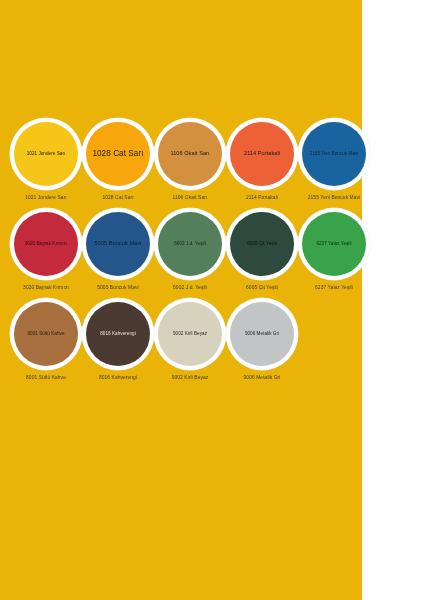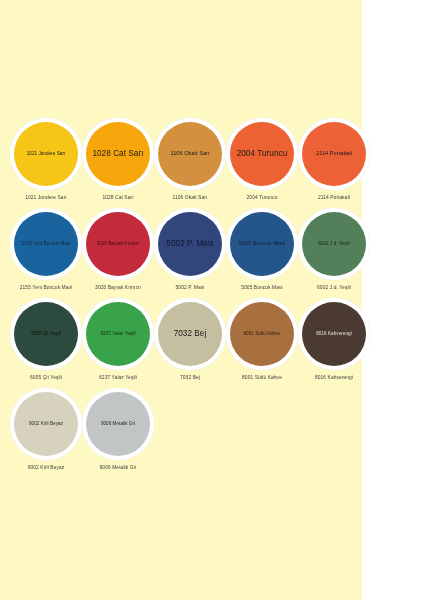--- a/index.html
+++ b/index.html
@@ -13,21 +13,21 @@
     overflow: hidden;
     font-family: "Liberation Sans", sans-serif;
     -webkit-font-smoothing: antialiased;
   }
 
   .palette-sheet {
     width: 362px;
     height: 600px;
     box-sizing: border-box;
     padding: 118px 10px 0 10px;
-    background: #fef9c3;
+    background: #eab308;
   }
 
   .swatch-grid {
     display: grid;
     grid-template-columns: repeat(5, 1fr);
     column-gap: 0px;
     row-gap: 0px;
   }
 
   .swatch-cell {
@@ -113,28 +113,20 @@
       <div class="swatch-cell">
         <div class="swatch-disc-wrap">
           <div class="swatch-disc lbl-md" style="background: rgb(211, 145, 63);">
             <span class="swatch-disc-label" style="color: rgb(26, 26, 26);">1106 Okait Sarı</span>
           </div>
         </div>
         <div class="swatch-caption">1106 Okait Sarı</div>
       </div>
       <div class="swatch-cell">
         <div class="swatch-disc-wrap">
-          <div class="swatch-disc lbl-lg" style="background: rgb(236, 98, 50);">
-            <span class="swatch-disc-label" style="color: rgb(26, 26, 26);">2004 Turuncu</span>
-          </div>
-        </div>
-        <div class="swatch-caption">2004 Turuncu</div>
-      </div>
-      <div class="swatch-cell">
-        <div class="swatch-disc-wrap">
           <div class="swatch-disc lbl-md" style="background: rgb(236, 98, 54);">
             <span class="swatch-disc-label" style="color: rgb(26, 26, 26);">2114 Portakali</span>
           </div>
         </div>
         <div class="swatch-caption">2114 Portakali</div>
       </div>
       <div class="swatch-cell">
         <div class="swatch-disc-wrap">
           <div class="swatch-disc " style="background: rgb(25, 99, 158);">
             <span class="swatch-disc-label" style="color: rgb(16, 38, 59);">2155 Yeni Boncuk Mavi</span>
@@ -145,28 +137,20 @@
       <div class="swatch-cell">
         <div class="swatch-disc-wrap">
           <div class="swatch-disc " style="background: rgb(195, 43, 60);">
             <span class="swatch-disc-label" style="color: rgb(58, 10, 16);">3020 Bayrak Kırmızı</span>
           </div>
         </div>
         <div class="swatch-caption">3020 Bayrak Kırmızı</div>
       </div>
       <div class="swatch-cell">
         <div class="swatch-disc-wrap">
-          <div class="swatch-disc lbl-lg" style="background: rgb(50, 70, 126);">
-            <span class="swatch-disc-label" style="color: rgb(17, 24, 44);">5002 P. Mavi</span>
-          </div>
-        </div>
-        <div class="swatch-caption">5002 P. Mavi</div>
-      </div>
-      <div class="swatch-cell">
-        <div class="swatch-disc-wrap">
           <div class="swatch-disc lbl-md" style="background: rgb(36, 86, 140);">
             <span class="swatch-disc-label" style="color: rgb(13, 29, 48);">5005 Boncuk Mavi</span>
           </div>
         </div>
         <div class="swatch-caption">5005 Boncuk Mavi</div>
       </div>
       <div class="swatch-cell">
         <div class="swatch-disc-wrap">
           <div class="swatch-disc " style="background: rgb(84, 127, 91);">
             <span class="swatch-disc-label" style="color: rgb(22, 37, 26);">6002 J.d. Yeşili</span>
@@ -185,28 +169,20 @@
       <div class="swatch-cell">
         <div class="swatch-disc-wrap">
           <div class="swatch-disc " style="background: rgb(56, 163, 73);">
             <span class="swatch-disc-label" style="color: rgb(16, 48, 15);">6237 Yalaz Yeşili</span>
           </div>
         </div>
         <div class="swatch-caption">6237 Yalaz Yeşili</div>
       </div>
       <div class="swatch-cell">
         <div class="swatch-disc-wrap">
-          <div class="swatch-disc lbl-lg" style="background: rgb(196, 191, 160);">
-            <span class="swatch-disc-label" style="color: rgb(26, 26, 26);">7032 Bej</span>
-          </div>
-        </div>
-        <div class="swatch-caption">7032 Bej</div>
-      </div>
-      <div class="swatch-cell">
-        <div class="swatch-disc-wrap">
           <div class="swatch-disc " style="background: rgb(169, 112, 63);">
             <span class="swatch-disc-label" style="color: rgb(42, 26, 12);">8001 Sütlü Kahve</span>
           </div>
         </div>
         <div class="swatch-caption">8001 Sütlü Kahve</div>
       </div>
       <div class="swatch-cell">
         <div class="swatch-disc-wrap">
           <div class="swatch-disc " style="background: rgb(74, 58, 49);">
             <span class="swatch-disc-label" style="color: rgb(232, 224, 218);">8016 Kahverengi</span>

